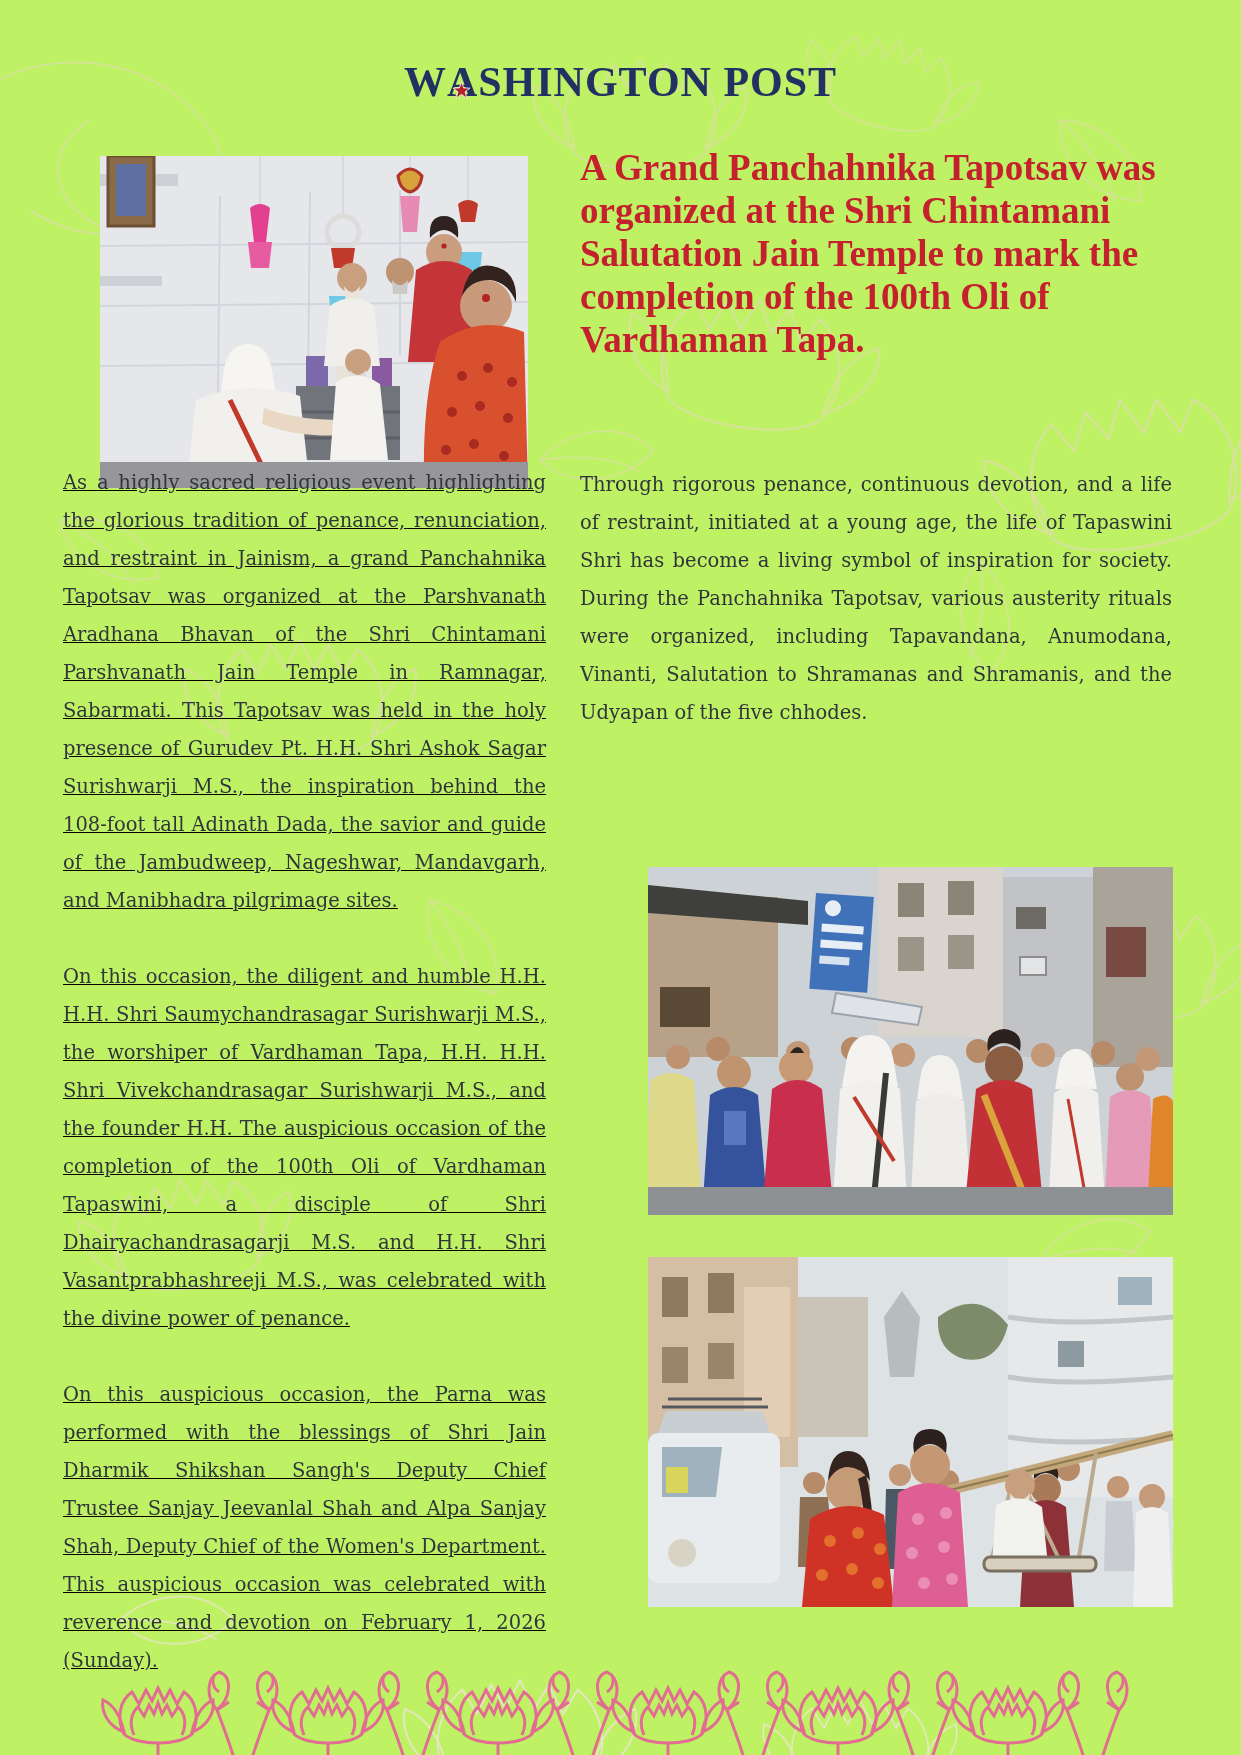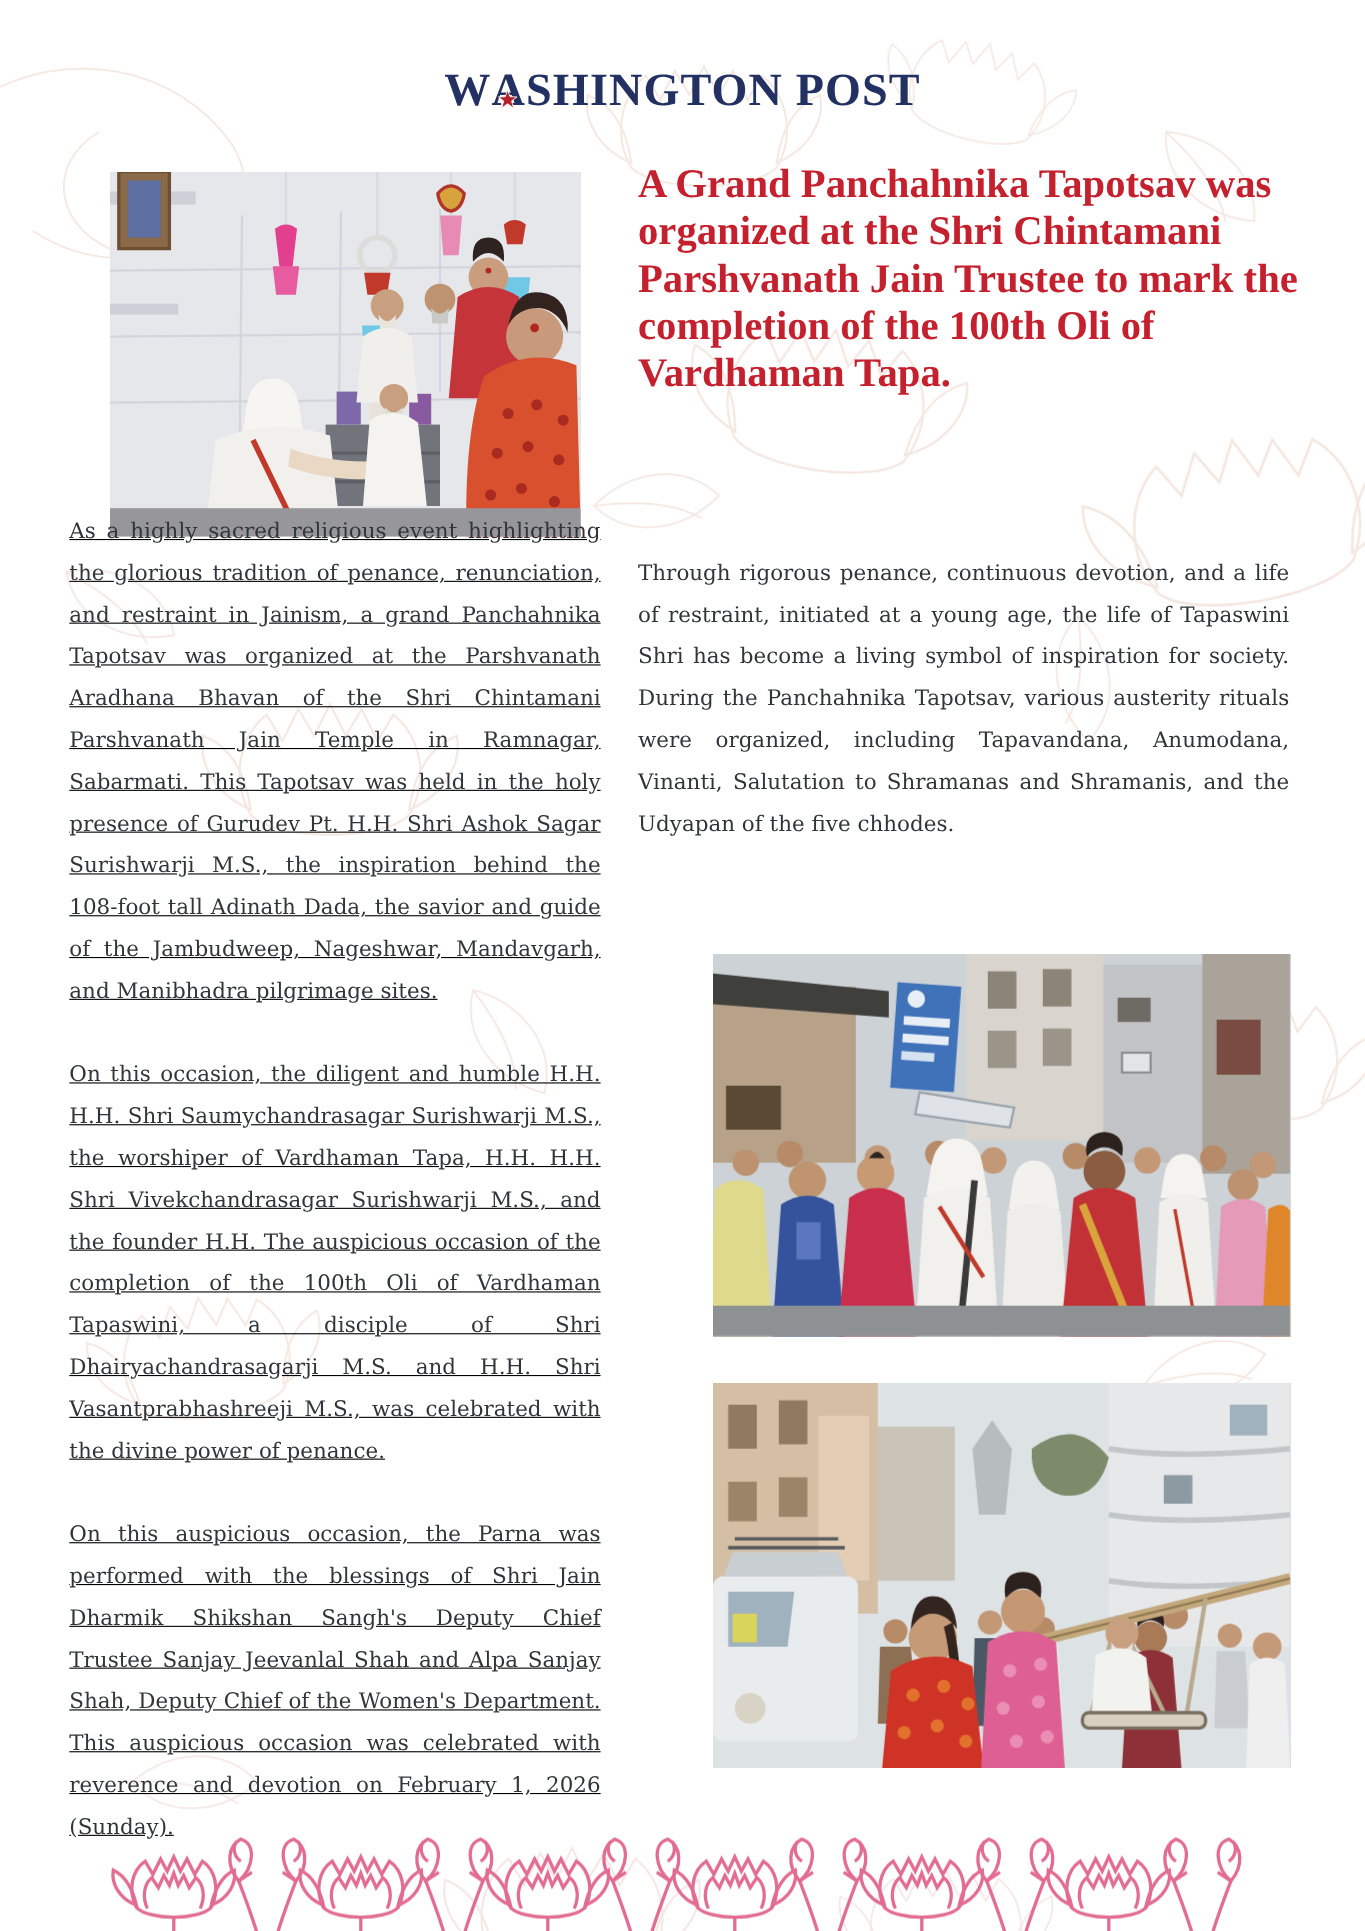--- a/index.html
+++ b/index.html
@@ -1,19 +1,19 @@
 <!DOCTYPE html>
 <html><head>
 <meta charset="utf-8">
 <style>
   html,body{margin:0;padding:0;}
   body{background:#e9e7e4;}
   .page{
     position:relative;width:1241px;height:1755px;margin:0 auto;
-    background:#ffffff;overflow:hidden;
+    background:#bef264;overflow:hidden;
     font-family:"DejaVu Serif",serif;
   }
   .bg-decor{position:absolute;inset:0;pointer-events:none;}
   .masthead{
     position:absolute;left:0;top:58px;width:100%;text-align:center;
     font-family:"Liberation Serif",serif;font-weight:700;font-size:42px;
     letter-spacing:1px;color:#223162;
   }
   .masthead .aw{position:relative;display:inline-block;}
   .masthead .aw svg{position:absolute;left:6px;bottom:7px;}
@@ -21,21 +21,21 @@
   .photo svg{display:block;}
   #photo-ceremony{left:100px;top:156px;width:428px;height:332px;}
   #photo-street-group{left:648px;top:867px;width:525px;height:348px;}
   #photo-swing{left:648px;top:1257px;width:525px;height:350px;}
   .headline{
     position:absolute;left:580px;top:146px;width:600px;
     font-family:"Liberation Serif",serif;font-weight:700;
     font-size:37px;line-height:43px;color:#c5202e;
   }
   .col-left-text{position:absolute;left:63px;top:464px;width:483px;text-decoration:underline;}
-  .col-right-text{position:absolute;left:580px;top:466px;width:592px;margin-top:36px;}
+  .col-right-text{position:absolute;left:580px;top:466px;width:592px;}
   .body-text p{
     margin:0 0 38px 0;font-size:19.5px;line-height:38px;
     text-align:justify;color:#30353a;
   }
   .border-strip{position:absolute;left:0;top:1636px;width:1241px;height:119px;overflow:hidden;}
 </style>
 </head>
 <body>
 
 <div class="page">
@@ -156,21 +156,21 @@
       <path d="M164,252 q44,16 96,10 l6,14 q-56,10 -104,-8 Z" fill="#e9d9c4"></path>
       <circle cx="268" cy="262" r="10" fill="#e8c98f"></circle>
 
       <circle cx="258" cy="206" r="13" fill="#c9a07f"></circle>
       <path d="M250,214 q8,10 16,0 l0,12 h-16 Z" fill="#dddcd6"></path>
       <path d="M236,226 q22,-14 44,2 l8,76 h-58 Z" fill="#f4f3ef"></path>
       <rect x="0" y="306" width="428" height="26" fill="#97969a"></rect>
     </svg>
   </div>
 
-  <div class="headline">A Grand Panchahnika Tapotsav was organized at the Shri Chintamani Parshvanath Jain Trustee to mark the completion of the 100th Oli of Vardhaman Tapa.</div>
+  <div class="headline">A Grand Panchahnika Tapotsav was organized at the Shri Chintamani Salutation Jain Temple to mark the completion of the 100th Oli of Vardhaman Tapa.</div>
 
   <div class="col-left-text body-text">
     <p>As a highly sacred religious event highlighting the glorious tradition of penance, renunciation, and restraint in Jainism, a grand Panchahnika Tapotsav was organized at the Parshvanath Aradhana Bhavan of the Shri Chintamani Parshvanath Jain Temple in Ramnagar, Sabarmati. This Tapotsav was held in the holy presence of Gurudev Pt. H.H. Shri Ashok Sagar Surishwarji M.S., the inspiration behind the 108-foot tall Adinath Dada, the savior and guide of the Jambudweep, Nageshwar, Mandavgarh, and Manibhadra pilgrimage sites.</p>
     <p>On this occasion, the diligent and humble H.H. H.H. Shri Saumychandrasagar Surishwarji M.S., the worshiper of Vardhaman Tapa, H.H. H.H. Shri Vivekchandrasagar Surishwarji M.S., and the founder H.H.  The auspicious occasion of the completion of the 100th Oli of Vardhaman Tapaswini, a disciple of Shri Dhairyachandrasagarji M.S. and H.H. Shri Vasantprabhashreeji M.S., was celebrated with the divine power of penance.</p>
     <p>On this auspicious occasion, the Parna was performed with the blessings of Shri Jain Dharmik Shikshan Sangh's Deputy Chief Trustee Sanjay Jeevanlal Shah and Alpa Sanjay Shah, Deputy Chief of the Women's Department. This auspicious occasion was celebrated with reverence and devotion on February 1, 2026 (Sunday).</p>
   </div>
 
   <div class="col-right-text body-text">
     <p>Through rigorous penance, continuous devotion, and a life of restraint, initiated at a young age, the life of Tapaswini Shri has become a living symbol of inspiration for society. During the Panchahnika Tapotsav, various austerity rituals were organized, including Tapavandana, Anumodana, Vinanti, Salutation to Shramanas and Shramanis, and the Udyapan of the five chhodes.</p>
   </div>

